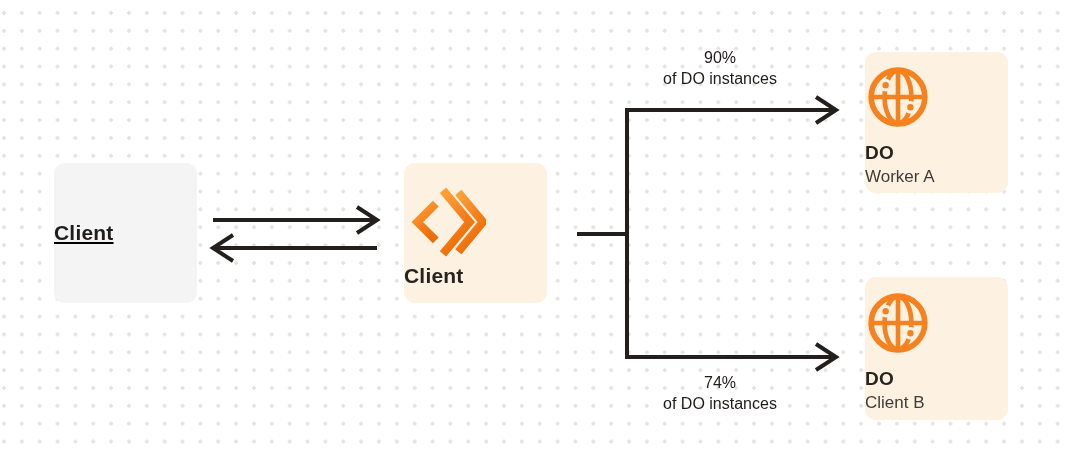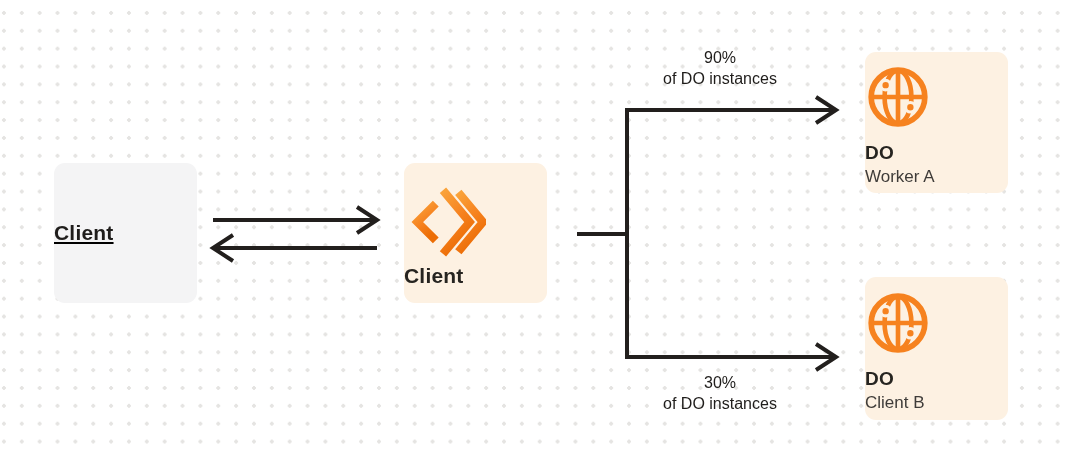--- a/index.html
+++ b/index.html
@@ -150,17 +150,17 @@
     </svg>
     <span class="node-title">DO</span>
     <span class="node-subtitle">Client B</span>
   </div>
 
   <div class="edge-label edge-label-a">
     <div>90%</div>
     <div>of DO instances</div>
   </div>
   <div class="edge-label edge-label-b">
-    <div>30%</div>
+    <div>74%</div>
     <div>of DO instances</div>
   </div>
 
 </div>
 
 </body></html>

